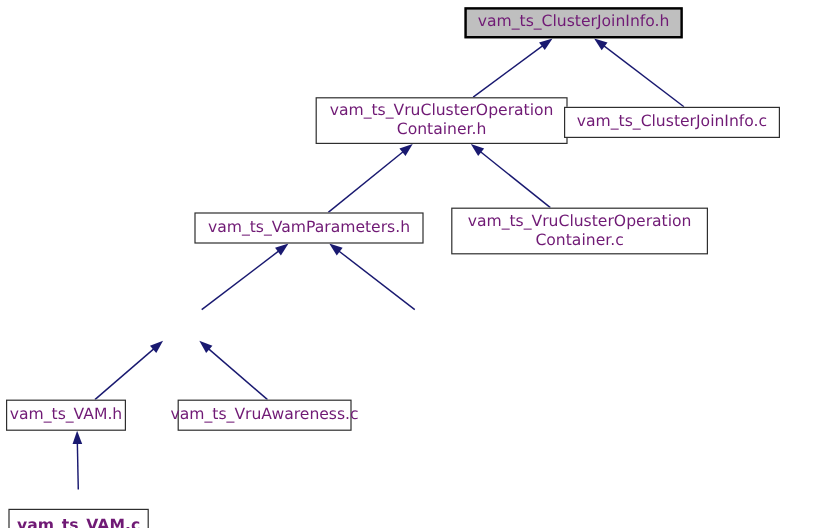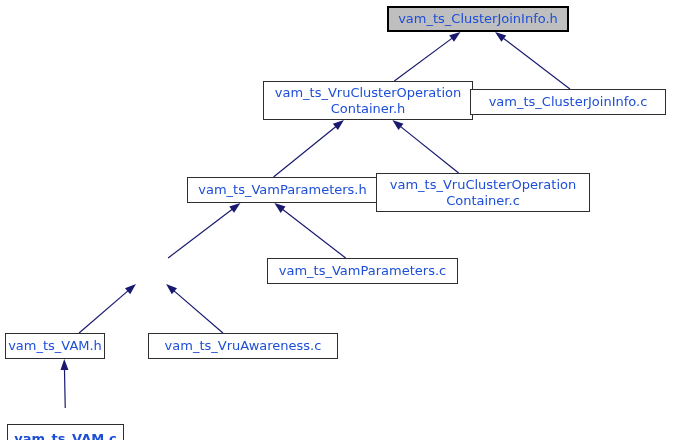--- a/index.html
+++ b/index.html
@@ -19,21 +19,21 @@
     position: absolute;
     left: 0;
     top: 0;
     pointer-events: none;
   }
   .graph-node {
     position: absolute;
     box-sizing: border-box;
     background: #ffffff;
     border: 1px solid #2e2e2e;
-    color: #1d4ed8;
+    color: #701a75;
     font-size: 13px;
     line-height: 16px;
     display: flex;
     align-items: center;
     justify-content: center;
     text-align: center;
     white-space: pre-line;
     cursor: pointer;
   }
   .graph-node.highlighted {
@@ -70,21 +70,20 @@
       <polygon points="135.92000000000002,284 130.20024891067152,294.21197568916637 124.97673193411583,288.1526959963618" class="edge-arrowhead" fill="#191970"></polygon>
       <line x1="222.92" y1="333" x2="172.89668965440518" y2="289.87645659862517" class="edge-line" stroke="#191970"></line>
       <polygon points="166.07999999999998,284 177.02326806588417,288.1526959963618 171.79975108932848,294.21197568916637" class="edge-arrowhead" fill="#191970"></polygon>
       <line x1="65.24" y1="408" x2="64.4399640107964" y2="367.99820053982006" class="edge-line" stroke="#191970"></line>
       <polygon points="64.26,359 68.47915625311563,369.91781665498166 60.480755773275575,370.0777846645785" class="edge-arrowhead" fill="#191970"></polygon>
     </svg>
 
 <div class="graph-node highlighted" style="left: 387px; top: 6px; width: 182px; height: 26px;">vam_ts_ClusterJoinInfo.h</div>
     <div class="graph-node" style="left: 263px; top: 81px; width: 210px; height: 39px;">vam_ts_VruClusterOperation
 Container.h</div>
-    <div class="graph-node" style="left: 470px; top: 89px; width: 196px; height: 26px;">vam_ts_ClusterJoinInfo.c</div>
-    <div class="graph-node" style="left: 162px; top: 177px; width: 191px; height: 26px; margin-left: 25px;">vam_ts_VamParameters.h</div>
+    <div class="graph-node" style="left: 470px; top: 89px; width: 180px; height: 26px;">vam_ts_ClusterJoinInfo.c</div>
+    <div class="graph-node" style="left: 162px; top: 177px; width: 191px; height: 26px;">vam_ts_VamParameters.h</div>
     <div class="graph-node" style="left: 376px; top: 173px; width: 214px; height: 39px;">vam_ts_VruClusterOperation
 Container.c</div>
-    <div class="graph-node" style="left: 267px; top: 258px; width: 191px; height: 26px;">vam_ts_VamParameters.c</div>
     <div class="graph-node" style="left: 5px; top: 333px; width: 100px; height: 26px;">vam_ts_VAM.h</div>
-    <div class="graph-node" style="left: 148px; top: 333px; width: 190px; height: 26px;">vam_ts_VruAwareness.c</div>
+    <div class="graph-node" style="left: 148px; top: 333px; width: 145px; height: 26px;">vam_ts_VruAwareness.c</div>
     <div class="graph-node" style="left: 7px; top: 424px; width: 117px; height: 30px; font-weight: bold;">vam_ts_VAM.c</div>
   </div>
 
 </body></html>

